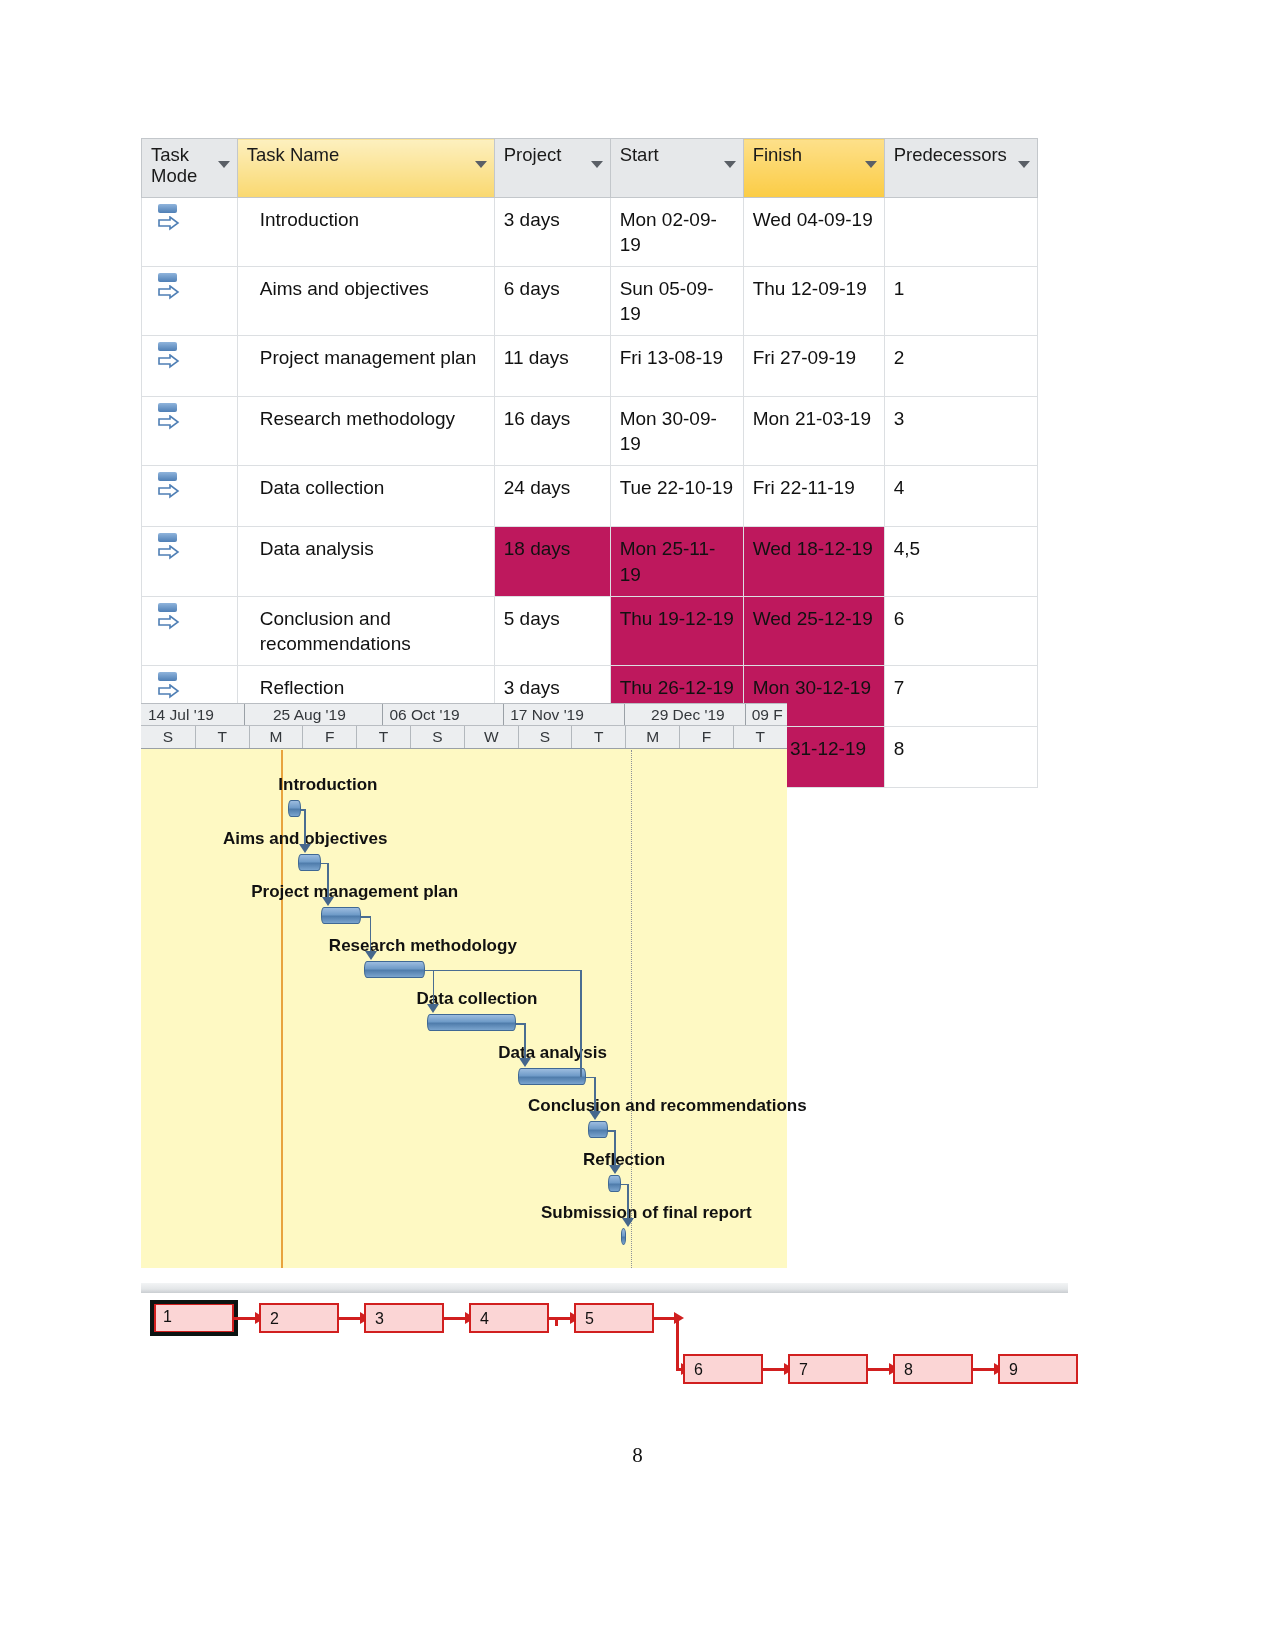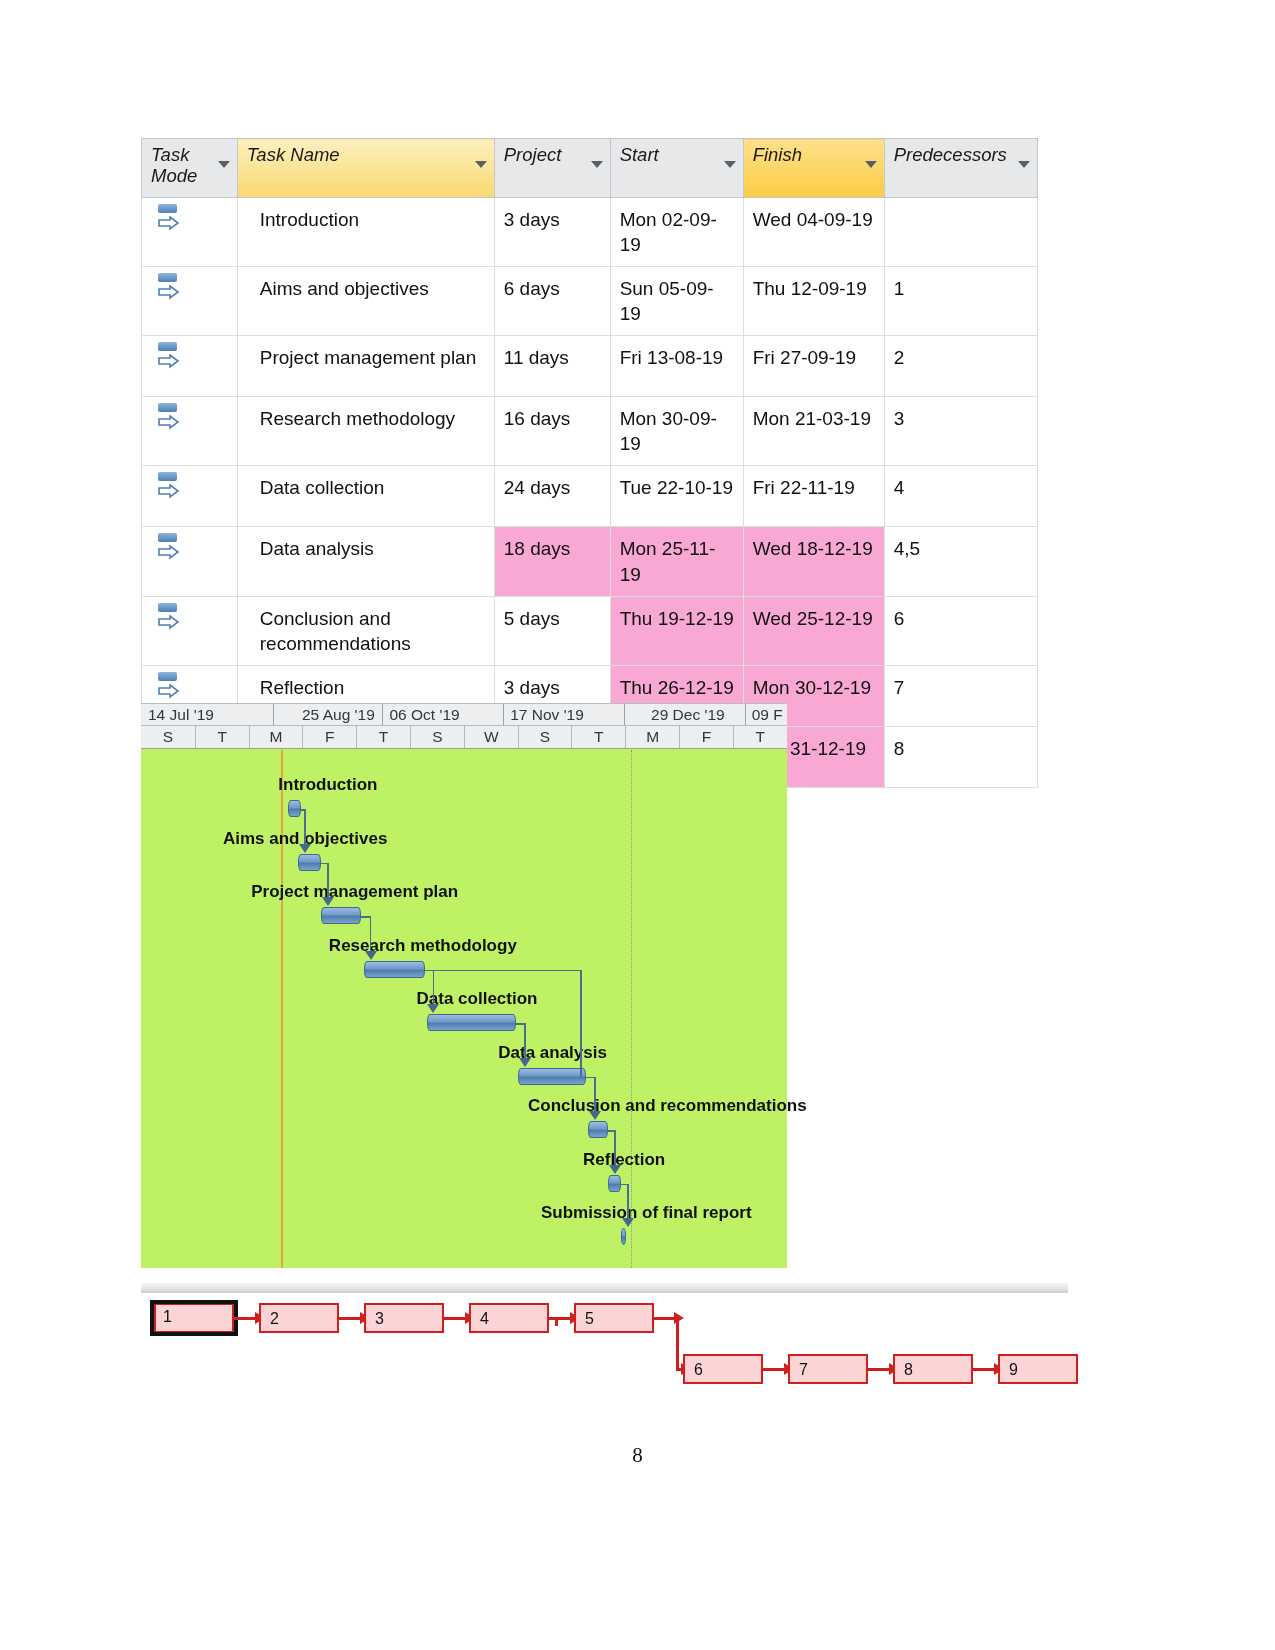--- a/index.html
+++ b/index.html
@@ -30,58 +30,58 @@
     color:#1a1a1a;
     text-align:left;
     padding:6px 8px 6px 9px;
     vertical-align:top;
     height:46px;
     position:relative;
     background:#e6e8ea;
   }
   #task-table th.hl{background:#fcd65c;background:linear-gradient(180deg,#fde08a 0%,#fbcc45 100%);}
   #task-table th.hl-name{background:linear-gradient(180deg,#fdf0bf 0%,#f9d870 100%);margin-top:27px;}
-  #task-table th .hdr-label{display:block;line-height:1.12;font-style:italic;}
+  #task-table th .hdr-label{display:block;line-height:1.12;}
   .drop-arrow{
     position:absolute;right:7px;top:22px;
     width:0;height:0;
     border-left:6px solid transparent;
     border-right:6px solid transparent;
     border-top:7px solid #5a5f66;
   }
   #task-table td{
     border:1px solid #dcdfe2;
     border-top:1px solid #dcdfe2;
     font-size:19px;
     color:#111;
     padding:9px 8px 9px 9px;
     vertical-align:top;
     line-height:1.32;
     height:42px;
     background:#fff;
   }
-  #task-table td.sel{background:#f9a8d4;}
+  #task-table td.sel{background:#be185d;}
   #task-table td.mode{padding-left:14px;padding-top:5px;}
   #task-table td.name{padding-left:22px;}
 
   
   .mode-icon{display:block;width:26px;height:30px;position:relative;}
   .mode-icon .bar{
     position:absolute;left:2px;top:1px;width:19px;height:9px;
     background:linear-gradient(180deg,#8fb4dc 0%,#4f7fb5 100%);
     border-radius:2px;
   }
   .mode-icon .arr{
     position:absolute;left:2px;top:13px;width:22px;height:15px;
   }
 
   
   #gantt{
     position:absolute;left:141px;top:703px;width:646px;height:565px;
-    background:#bef264;
+    background:#fef9c3;
   }
   #gantt-tl-top{
     position:absolute;left:0;top:0;width:646px;height:23px;
     background:#eceef0;border-top:1px solid #b9bdc2;border-bottom:1px solid #b9bdc2;
     box-sizing:border-box;
   }
   #gantt-tl-top .tl-cell{
     position:absolute;top:0;height:21px;
     font-size:15.5px;color:#33373b;
     padding-left:6px;box-sizing:border-box;
@@ -340,21 +340,21 @@
         <td class="sel">Tue 31-12-19</td>
         <td class="sel">Tue 31-12-19</td>
         <td>8</td>
       </tr>
     </tbody>
 </table>
 
 <div id="gantt">
   <div id="gantt-tl-top">
       <div class="tl-cell" style="left: 0px; width: 120.748px;">14 Jul '19</div>
-      <div class="tl-cell" style="left: 132px; width: 120.748px; padding-left: 28px;">25 Aug '19</div>
+      <div class="tl-cell" style="left: 103px; width: 120.748px; padding-left: 28px;">25 Aug '19</div>
       <div class="tl-cell" style="left: 241.495px; width: 120.748px;">06 Oct '19</div>
       <div class="tl-cell" style="left: 362.243px; width: 120.748px;">17 Nov '19</div>
       <div class="tl-cell" style="left: 482.991px; width: 120.748px; text-align: center;">29 Dec '19</div>
       <div class="tl-cell" style="left: 603.738px; width: 120.748px;">09 F</div>
     </div>
   <div id="gantt-tl-bot">
       <div class="dl" style="left: 0px;">S</div>
       <div class="dl" style="left: 53.8px;">T</div>
       <div class="dl" style="left: 107.6px;">M</div>
       <div class="dl" style="left: 161.4px;">F</div>

